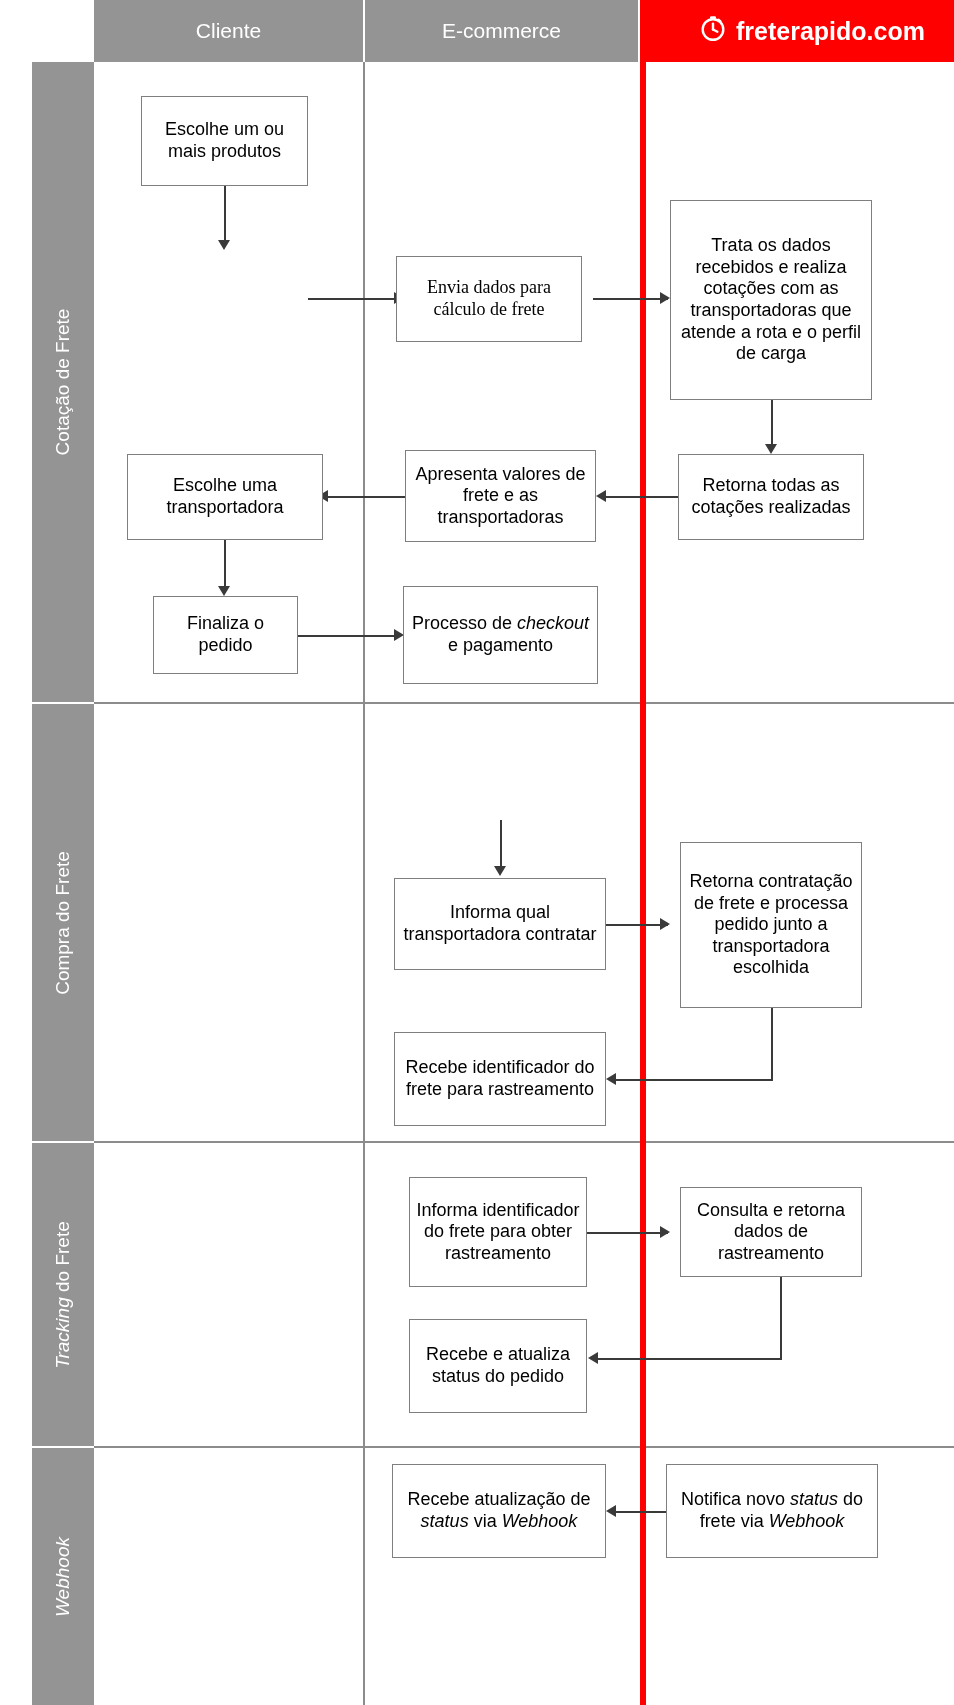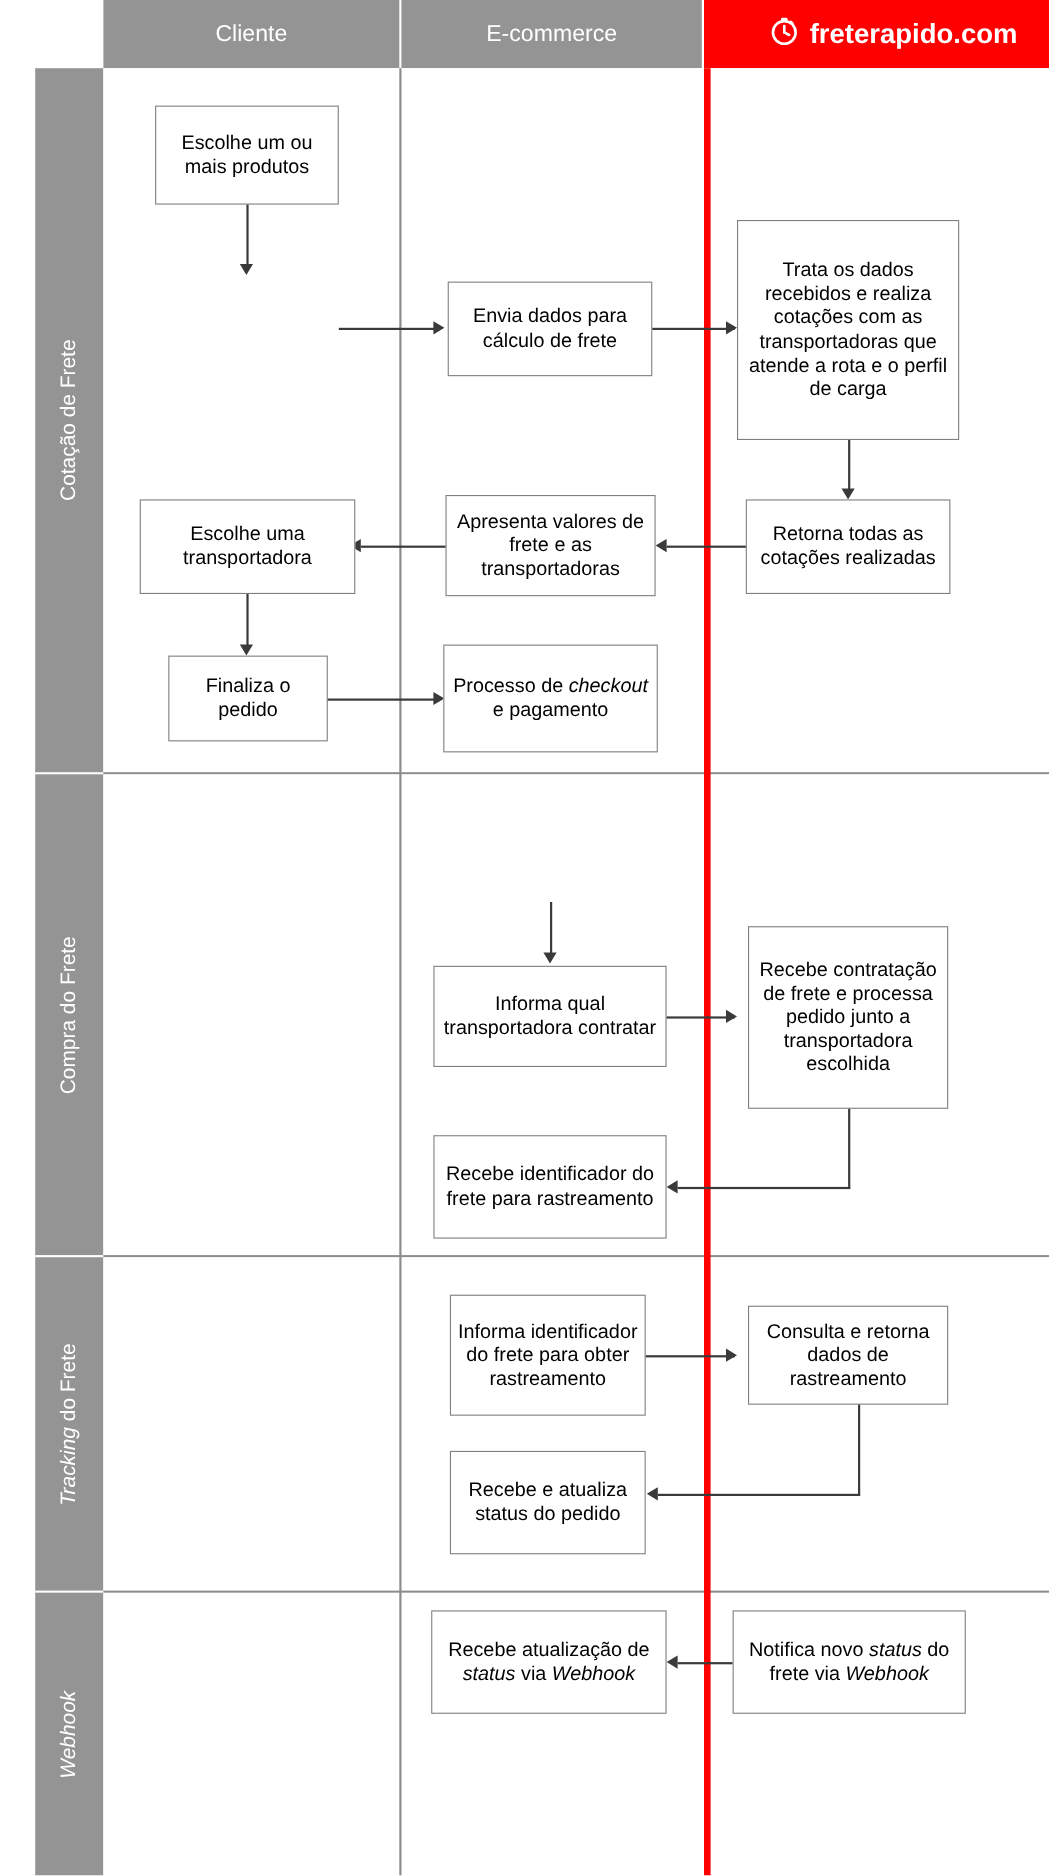--- a/index.html
+++ b/index.html
@@ -187,21 +187,21 @@
     <span>Escolhe um ou mais produtos</span>
   </div>
 
   <div class="conn v" style="left:192px; top:186px; height:56px;"></div>
   <div class="arrow down" style="left:186px; top:240px;"></div>
 
 
   <div class="conn h" style="left:276px; top:298px; width:88px;"></div>
   <div class="arrow right" style="left:362px; top:292px;"></div>
 
-  <div class="box" style="left:375px; top:256px; width:186px; height:86px;">
+  <div class="box" style="left:364px; top:256px; width:186px; height:86px;font-family:Liberation Serif, serif;">
     <span>Envia dados para cálculo de frete</span>
   </div>
 
   <div class="conn h" style="left:561px; top:298px; width:75px;"></div>
   <div class="arrow right" style="left:628px; top:292px;"></div>
 
   <div class="box" style="left:638px; top:200px; width:202px; height:200px;">
     <span>Trata os dados recebidos e realiza cotações com as transportadoras que atende a rota e o perfil de carga</span>
   </div>
 
@@ -245,21 +245,21 @@
   <div class="arrow down" style="left:462px; top:866px;"></div>
 
   <div class="box" style="left:362px; top:878px; width:212px; height:92px;">
     <span>Informa qual transportadora contratar</span>
   </div>
 
   <div class="conn h" style="left:574px; top:924px; width:62px;"></div>
   <div class="arrow right" style="left:628px; top:918px;"></div>
 
   <div class="box" style="left:648px; top:842px; width:182px; height:166px;">
-    <span>Recebe contratação de frete e processa pedido junto a transportadora escolhida</span>
+    <span>Retorna contratação de frete e processa pedido junto a transportadora escolhida</span>
   </div>
 
   <div class="conn v" style="left:739px; top:1008px; height:72px;"></div>
   <div class="conn h" style="left:584px; top:1079px; width:157px;"></div>
   <div class="arrow left" style="left:574px; top:1073px;"></div>
 
   <div class="box" style="left:362px; top:1032px; width:212px; height:94px;">
     <span>Recebe identificador do frete para rastreamento</span>
   </div>
 

